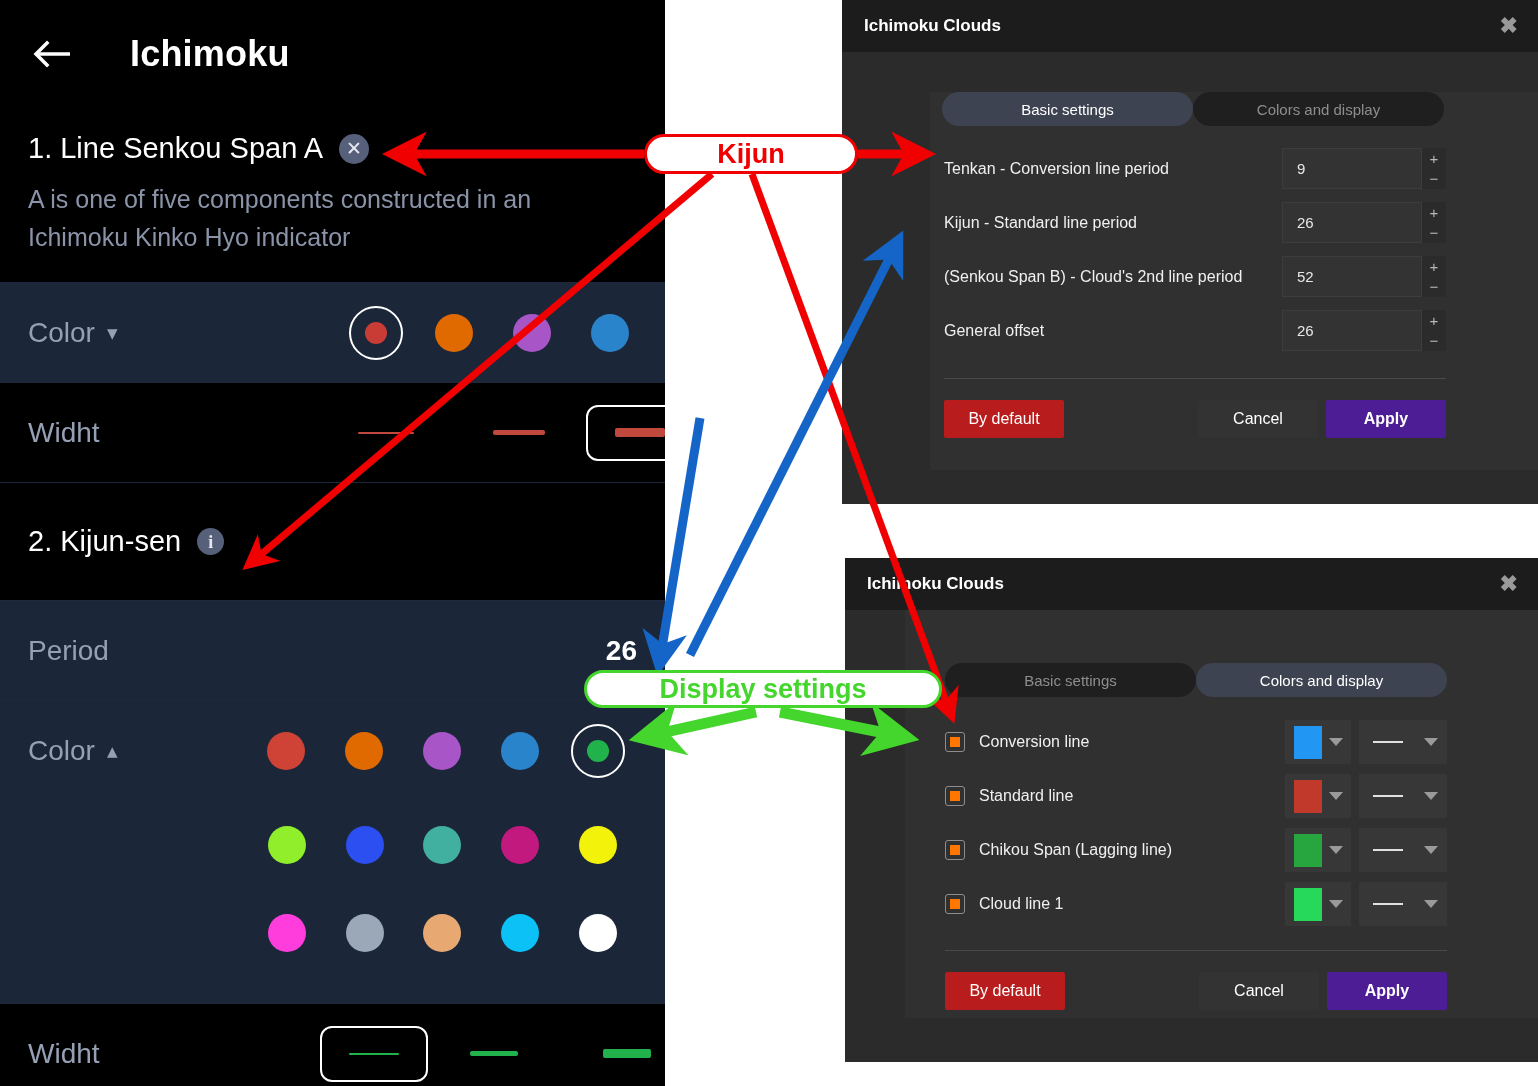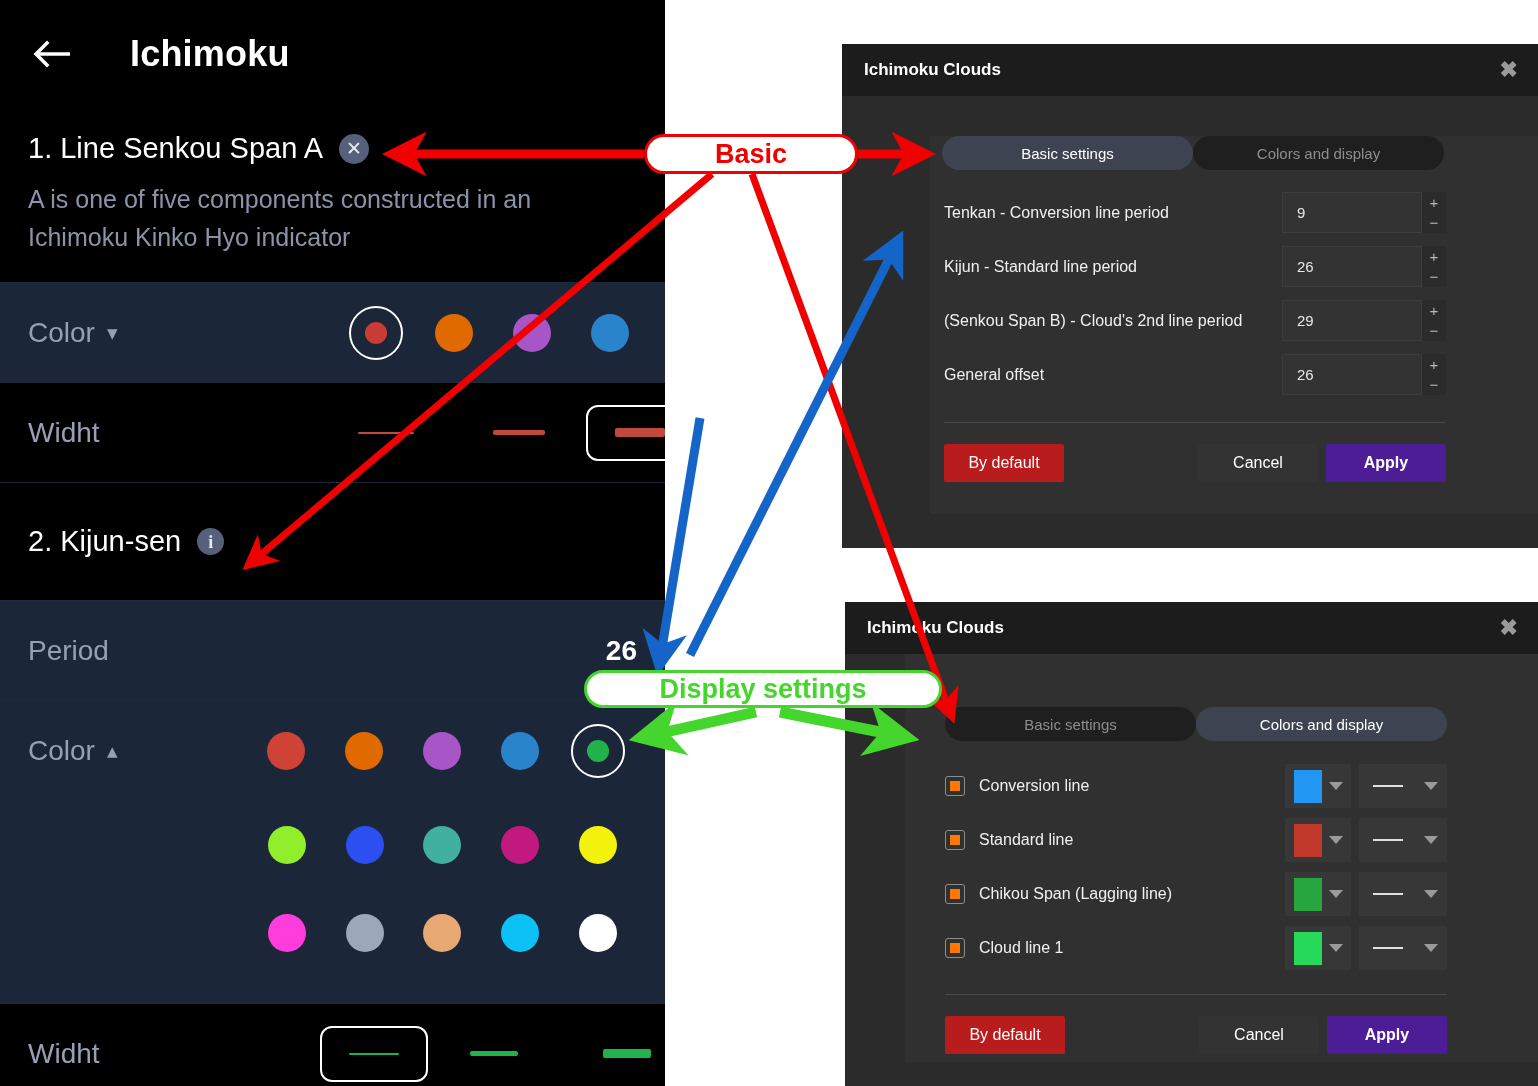--- a/index.html
+++ b/index.html
@@ -68,21 +68,21 @@
   .cg-swatches { display: flex; }
   .cg-extra { display: flex; margin-left: 220px; height: 88px; align-items: center; }
 
   .width-row { display: flex; align-items: center; height: 100px; padding: 0 28px; border-top: 1px solid #1e293d; }
   .width-opts { display: flex; margin-left: 220px; }
   .wopt { width: 133px; display: flex; align-items: center; justify-content: center; height: 56px; position: relative; cursor: pointer; }
   .wopt.sel { border: 2px solid #fff; border-radius: 12px; width: 108px; }
   .wline { border-radius: 2px; }
 
   
-  .dialog { position: absolute; background: #2b2b2b; color: #ffffff; overflow: hidden; margin-top: 44px; }
+  .dialog { position: absolute; background: #2b2b2b; color: #ffffff; overflow: hidden; }
   .dlg-titlebar {
     height: 52px; background: #1c1c1c; display: flex; align-items: center;
     padding: 0 20px 0 22px; font-size: 17px; font-weight: 700;
   }
   .dlg-close { margin-left: auto; font-size: 22px; color: #9a9a9a; cursor: pointer; line-height: 1; }
   .dlg-inner { position: absolute; background: #303030; }
   .tabs { display: flex; }
   .tab {
     flex: 1; height: 34px; display: flex; align-items: center; justify-content: center;
     font-size: 15px; background: #1f1f1f; color: #8e8e8e; cursor: pointer; border-radius: 17px;
@@ -313,21 +313,21 @@
           <div class="stepper-btns">
             <div class="stepper-btn">+</div>
             <div class="stepper-btn">−</div>
           </div>
         </div>
       </div>
 
       <div class="frow" style="position:absolute; left:14px; top:164px; width:502px; height:41px;">
         <div class="flabel">(Senkou Span B) - Cloud's 2nd line period</div>
         <div class="stepper">
-          <div class="stepper-field">29</div>
+          <div class="stepper-field">52</div>
           <div class="stepper-btns">
             <div class="stepper-btn">+</div>
             <div class="stepper-btn">−</div>
           </div>
         </div>
       </div>
 
       <div class="frow" style="position:absolute; left:14px; top:218px; width:502px; height:41px;">
         <div class="flabel">General offset</div>
         <div class="stepper">
@@ -454,16 +454,16 @@
 
     <line x1="690" y1="655" x2="896" y2="245" stroke="#1565c8" stroke-width="9" marker-end="url(#ar-blue)"></line>
 
     <line x1="700" y1="418" x2="660" y2="660" stroke="#1565c8" stroke-width="9" marker-end="url(#ar-blue)"></line>
 
     <line x1="756" y1="712" x2="648" y2="736" stroke="#44d62c" stroke-width="11" marker-end="url(#ar-green)"></line>
 
     <line x1="780" y1="712" x2="900" y2="736" stroke="#44d62c" stroke-width="11" marker-end="url(#ar-green)"></line>
   </svg>
 
-  <div class="callout" id="callout-groups">Basic</div>
+  <div class="callout" id="callout-groups">Kijun</div>
   <div class="callout" id="callout-disp">Display settings</div>
 
 </div>
 
 </body></html>

